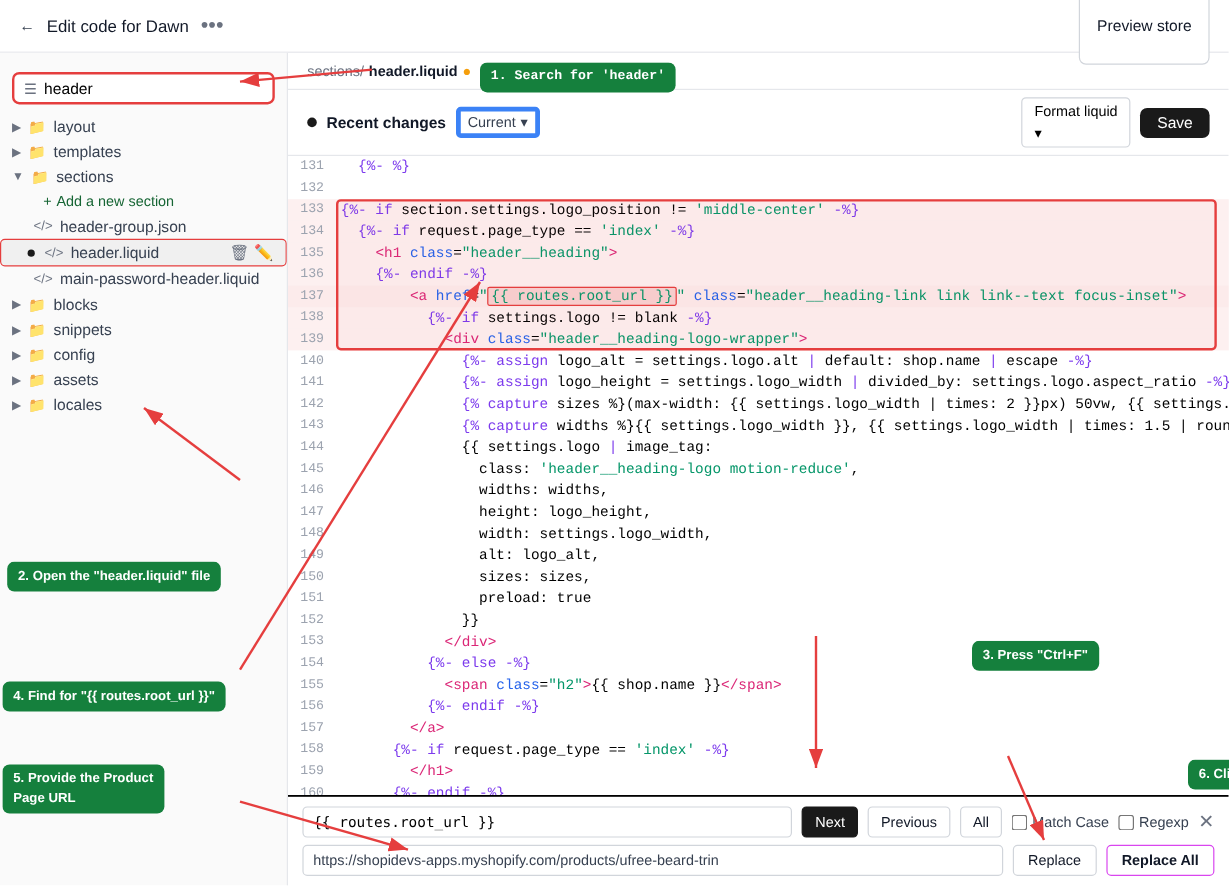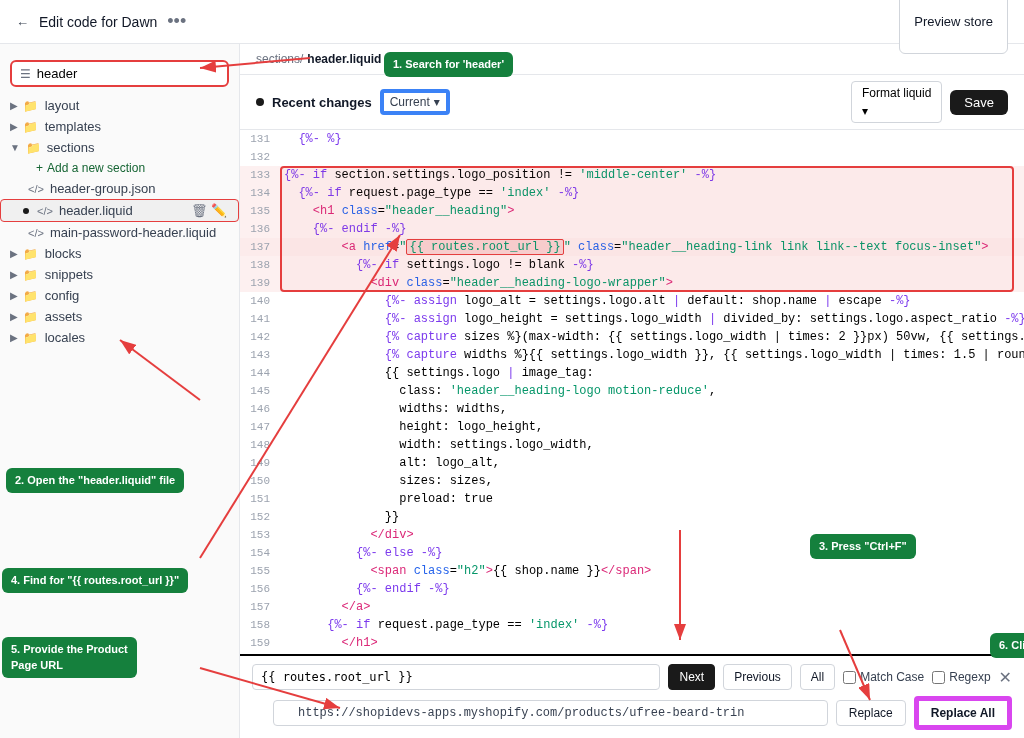--- a/index.html
+++ b/index.html
@@ -125,28 +125,28 @@
     .sr-btn {
       border: 1px solid #d1d5db; border-radius: 4px;
       padding: 5px 10px; font-size: 12px; cursor: pointer; background: #fff; color: #111827; text-align: center;
     }
     .sr-btn.active { background: #1a1a1a; color: #fff; border-color: #1a1a1a; }
     .sr-close { font-size: 16px; color: #6b7280; cursor: pointer; background: none; border: none; }
     .sr-checkbox { display: flex; align-items: center; gap: 4px; font-size: 12px; color: #374151; }
     .sr-row2 { display: flex; align-items: center; gap: 8px; }
     .sr-input2 {
       flex: 1; border: 1px solid #d1d5db; border-radius: 4px;
-      padding: 5px 24px; font-size: 12px; font-family: Liberation Mono, monospace; outline: none; color: #374151; margin-left: 21px;
+      padding: 5px 8px; font-size: 12px; font-family: Liberation Sans, sans-serif; outline: none; color: #374151;
     }
     .sr-replace-btn {
       border: 1px solid #d1d5db; border-radius: 4px;
       padding: 5px 12px; font-size: 12px; cursor: pointer; background: #fff; color: #111827;
     }
     .sr-replace-all-btn {
-      border: 5px solid #d946ef; border-radius: 4px;
+      border: 1px solid #d946ef; border-radius: 4px;
       padding: 5px 12px; font-size: 12px; cursor: pointer; background: #fff; color: #111827;
       font-weight: 600;
     }
 
     
     .ann-box {
       position: absolute; background: #15803d; color: #fff;
       border-radius: 6px; font-size: 11px; font-weight: 600;
       padding: 5px 9px; z-index: 30; pointer-events: none;
       line-height: 1.4;
@@ -252,21 +252,21 @@
       4. Find for "{{ routes.root_url }}"
     </div>
 
     <div class="ann-box" style="bottom:60px; left:2px; max-width:200px; white-space:normal;">
       5. Provide the Product<br>Page URL
     </div>
   </div>
 
   <div class="editor-area" style="position:relative;">
 
-    <div class="ann-box" style="top:8px; left:144px;">
+    <div class="ann-box" style="top:8px; left:160px;font-family:Liberation Mono, monospace;">
       1. Search for 'header'
     </div>
 
     <div class="editor-header">
       <span>sections/</span>
       <span class="filename">header.liquid</span>
       <span class="dot">●</span>
     </div>
 
     <div class="recent-bar">

